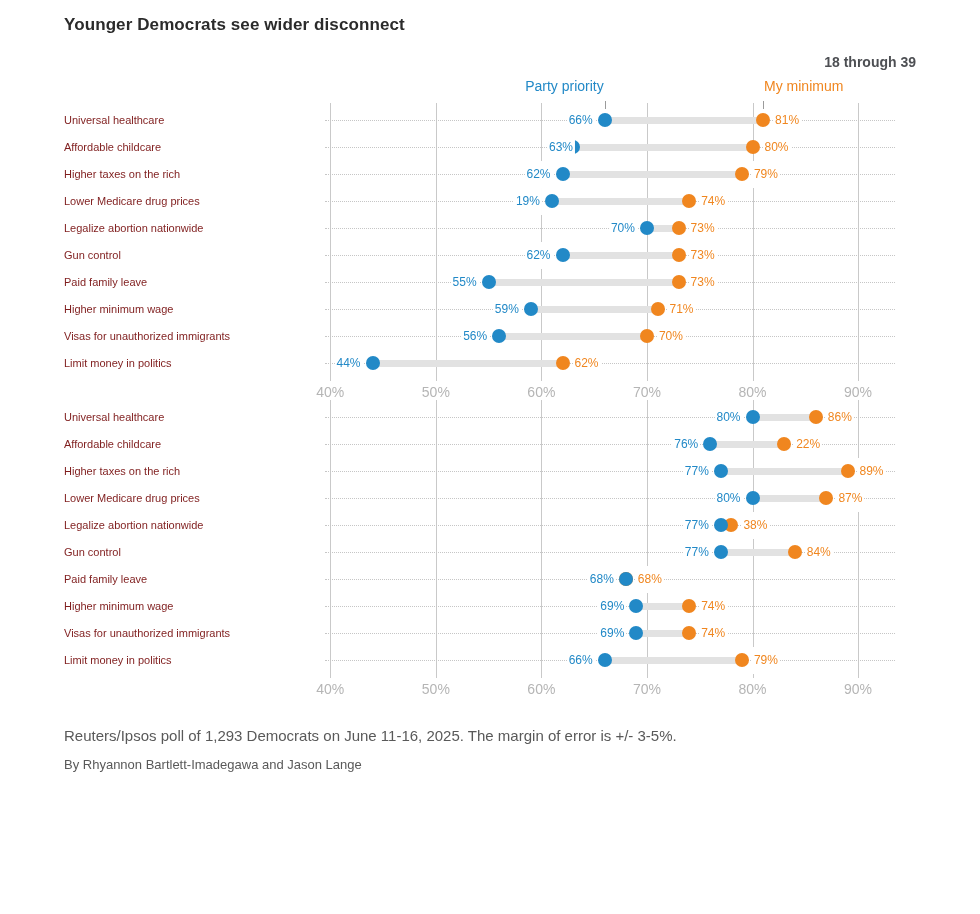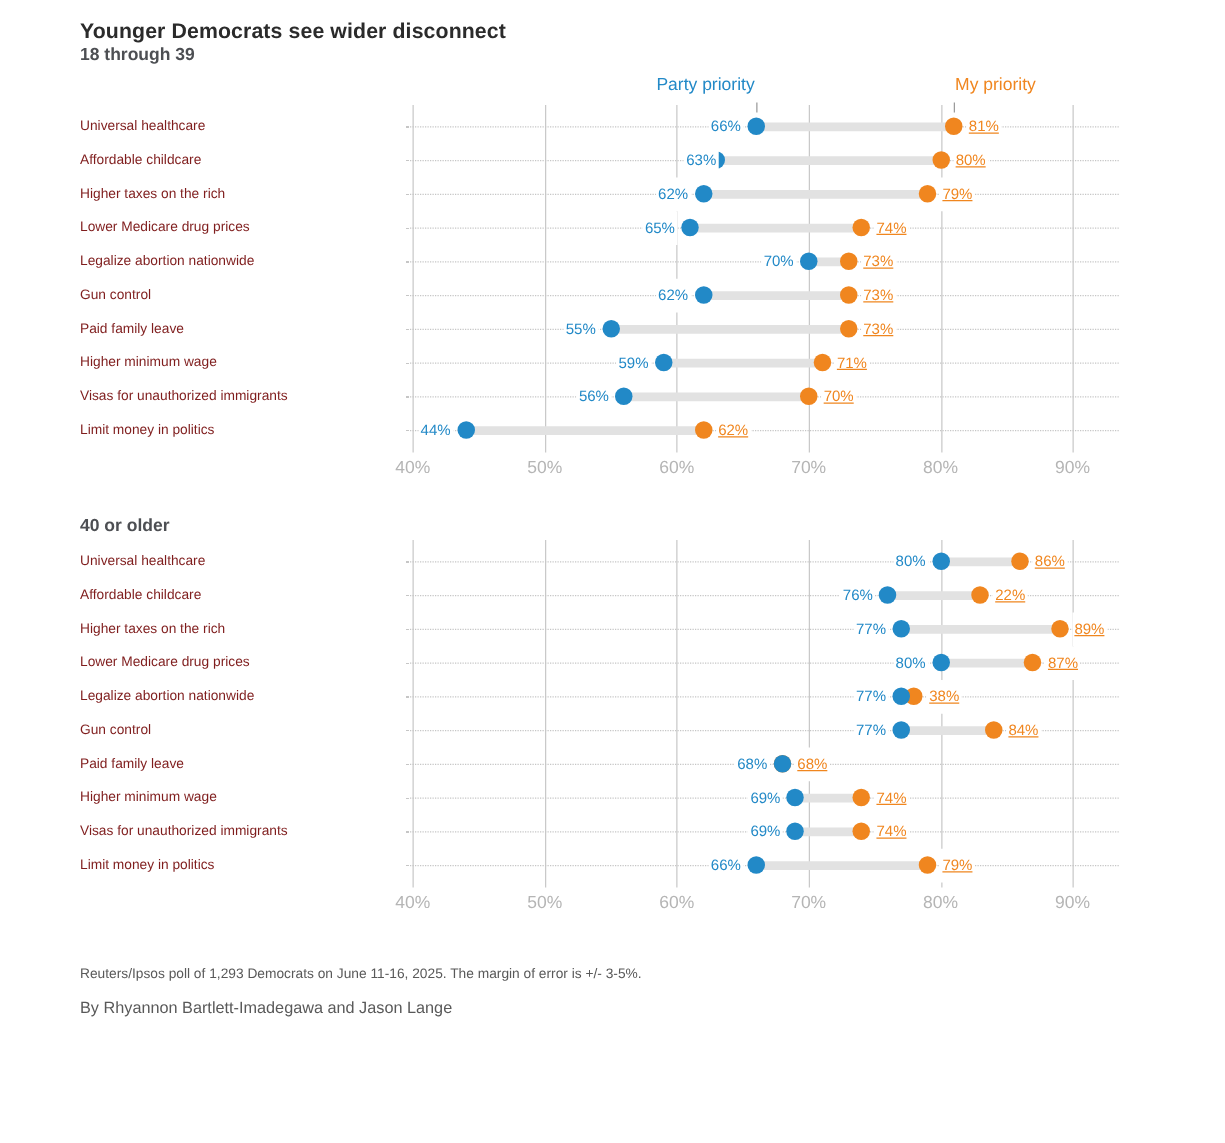--- a/index.html
+++ b/index.html
@@ -13,21 +13,21 @@
     margin:0;font-size:17px;font-weight:700;color:#2b2b2b;letter-spacing:0.1px;
   }
   .subtitle{
     margin:14px 0 0 0;font-size:15px;color:#3d3d3d;line-height:1.45;
   }
   .u-orange{border-bottom:3px solid var(--orange);padding-bottom:3px;}
   .u-blue{border-bottom:3px solid var(--blue);padding-bottom:3px;}
   .section-label{
     font-size:14px;font-weight:700;color:#4d4f53;margin:0 0 8px 0;
   }
-  .section-label.first{}
+  .section-label.first{margin-top:19px;text-align:right;}
   .section-label.second{margin-top:27px;}
   .chart{position:relative;width:852px;text-align:right;}
   .legend{position:relative;height:27px;margin-bottom:2px;}
   .legend-label{position:absolute;top:0;font-size:14px;white-space:nowrap;}
   .legend-party{color:var(--blue);transform:translateX(-100%);padding-right:1px;}
   .legend-my{color:var(--orange);padding-left:1px;}
   .legend-tick{position:absolute;bottom:-4px;width:1px;height:8px;background:#9b9b9b;}
   .rows{position:relative;}
   .gridline{position:absolute;top:-4px;height:278px;width:1px;background:#c9c9c9;}
   .row{position:relative;height:27px;}
@@ -38,43 +38,43 @@
   .dotline{position:absolute;left:261px;width:570px;top:13px;border-top:1px dotted #c6c6c6;}
   .connector{position:absolute;top:10px;height:7px;background:#e2e2e2;border-radius:4px;z-index:1;}
   .dot{position:absolute;top:6px;width:14px;height:14px;border-radius:50%;}
   .dot-my{background:var(--orange);z-index:2;}
   .dot-party{background:var(--blue);z-index:3;}
   .val{
     position:absolute;top:0;line-height:27px;font-size:12px;
     background:#ffffff;padding:0 2px;z-index:4;white-space:nowrap;
   }
   .val-party{color:var(--blue);transform:translateX(-100%);}
-  .val-my{color:var(--orange);text-decoration:underline;}
+  .val-my{color:var(--orange);}
   .axis{position:relative;height:22px;margin-top:5px;}
   .axis .tick{
     position:absolute;top:2px;transform:translateX(-50%);
     font-size:14px;color:#b5b5b5;
   }
-  .footer-source{margin:40px 0 0 0;font-size:11px;color:#595959;}
+  .footer-source{margin:26px 0 0 0;font-size:15px;color:#595959;}
   .footer-byline{margin:13px 0 0 0;font-size:13px;color:#595959;}
 </style>
 </head>
 <body style="--blue: #2289c7; --orange: #f0861f;">
 
 <div class="wrap">
 
   <h1 class="title">Younger Democrats see wider disconnect</h1>
 
 
   <div class="section-label first">18 through 39</div>
 
   <div class="chart">
     <div class="legend">
       <span class="legend-label legend-party" style="left: 540.722px;">Party priority</span>
-      <span class="legend-label legend-my" style="left: 699.056px;">My priority</span>
+      <span class="legend-label legend-my" style="left: 699.056px;">My minimum</span>
       <span class="legend-tick" id="tick-party" style="left: 540.722px;"></span>
       <span class="legend-tick" id="tick-my" style="left: 699.056px;"></span>
     </div>
     <div class="rows">
         <div class="gridline" style="left: 266.278px;"></div>
         <div class="gridline" style="left: 371.833px;"></div>
         <div class="gridline" style="left: 477.389px;"></div>
         <div class="gridline" style="left: 582.944px;"></div>
         <div class="gridline" style="left: 688.5px;"></div>
         <div class="gridline" style="left: 794.056px;"></div>
@@ -102,21 +102,21 @@
           <span class="connector" style="left:498.5px;width:179.44444444444446px"></span>
           <span class="val val-party" style="left:488.5px">62%</span>
           <span class="dot dot-my" style="left:670.9444444444445px"></span>
           <span class="dot dot-party" style="left:491.5px"></span>
           <span class="val val-my" style="left:687.9444444444445px">79%</span>
         </div>
         <div class="row">
           <span class="cat">Lower Medicare drug prices</span>
           <span class="dotline"></span>
           <span class="connector" style="left:487.94444444444446px;width:137.22222222222217px"></span>
-          <span class="val val-party" style="left:477.94444444444446px">65%</span>
+          <span class="val val-party" style="left:477.94444444444446px">19%</span>
           <span class="dot dot-my" style="left:618.1666666666666px"></span>
           <span class="dot dot-party" style="left:480.94444444444446px"></span>
           <span class="val val-my" style="left:635.1666666666666px">74%</span>
         </div>
         <div class="row">
           <span class="cat">Legalize abortion nationwide</span>
           <span class="dotline"></span>
           <span class="connector" style="left:582.9444444444443px;width:31.666666666666742px"></span>
           <span class="val val-party" style="left:572.9444444444443px">70%</span>
           <span class="dot dot-my" style="left:607.6111111111111px"></span>
@@ -172,21 +172,20 @@
     <div class="axis">
         <span class="tick" style="left: 266.278px;">40%</span>
         <span class="tick" style="left: 371.833px;">50%</span>
         <span class="tick" style="left: 477.389px;">60%</span>
         <span class="tick" style="left: 582.944px;">70%</span>
         <span class="tick" style="left: 688.5px;">80%</span>
         <span class="tick" style="left: 794.056px;">90%</span>
       </div>
   </div>
 
-  <div class="section-label second">40 or older</div>
 
   <div class="chart">
     <div class="rows">
         <div class="gridline" style="left: 266.278px;"></div>
         <div class="gridline" style="left: 371.833px;"></div>
         <div class="gridline" style="left: 477.389px;"></div>
         <div class="gridline" style="left: 582.944px;"></div>
         <div class="gridline" style="left: 688.5px;"></div>
         <div class="gridline" style="left: 794.056px;"></div>
         <div class="row">

